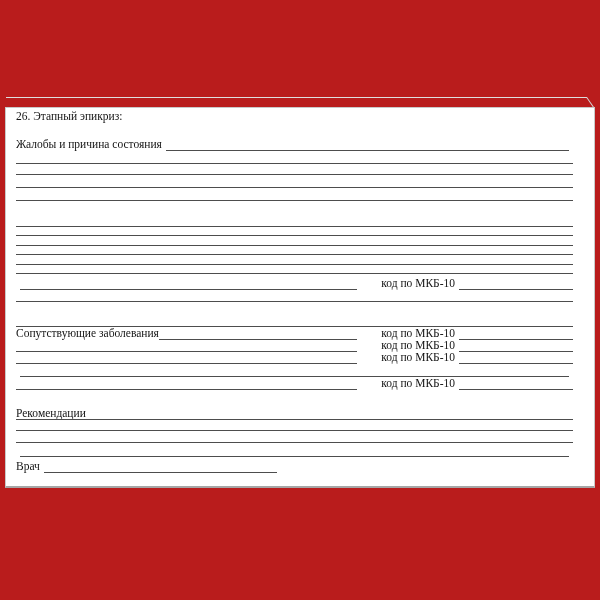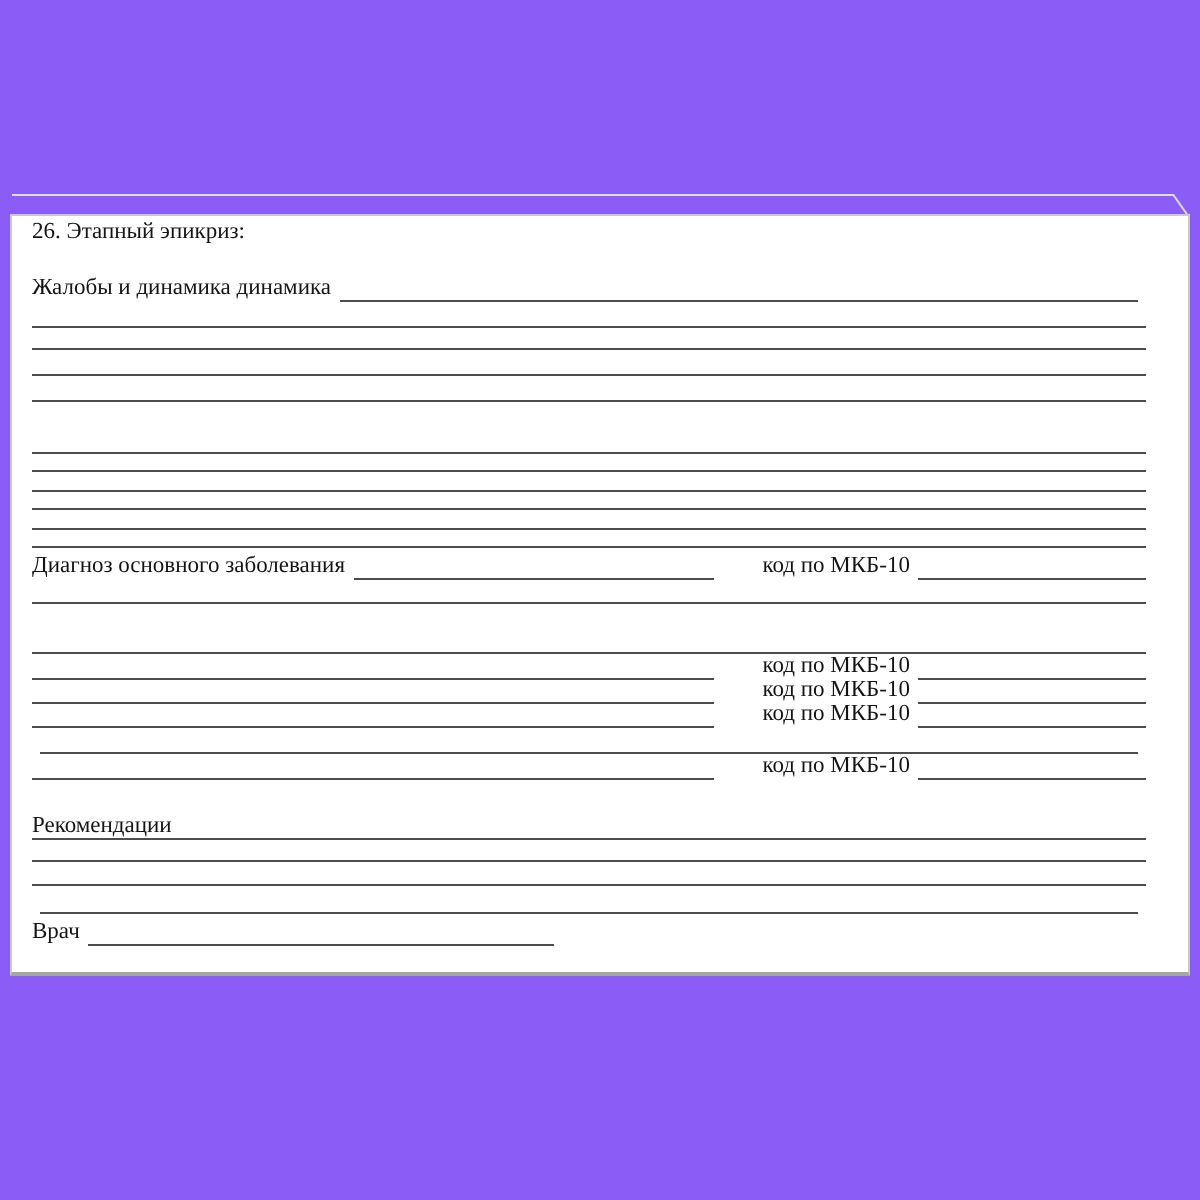--- a/index.html
+++ b/index.html
@@ -1,18 +1,18 @@
 <!DOCTYPE html>
 <html><head>
 <meta charset="utf-8">
 <style>
   html,body { margin:0; padding:0; background:#ffffff; }
   .canvas {
     position:relative; width:600px; height:600px;
-    background:#8b5cf6; overflow:hidden;
+    background:#b91c1c; overflow:hidden;
     font-family:"Liberation Serif", serif;
     color:#1a1a1a;
   }
   .top-edge {
     position:absolute; left:6px; top:97px; width:581px; height:0;
     border-top:1px solid #dedede;
   }
   .top-corner {
     position:absolute; left:587px; top:97px; width:13px; height:0;
     border-top:1px solid #d6d6d6;
@@ -56,46 +56,46 @@
   <div class="top-corner"></div>
 
   <div class="sheet">
 
     <div class="trow" style="top:2px">
       <span class="lbl">26. Этапный эпикриз:</span>
     </div>
 
 
     <div class="trow" style="top:30px">
-      <span class="lbl">Жалобы и динамика динамика</span>
+      <span class="lbl">Жалобы и причина состояния</span>
       <span class="fill grow"></span>
     </div>
     <div class="bline" style="top:55px"></div>
     <div class="bline" style="top:66px"></div>
     <div class="bline" style="top:79px"></div>
     <div class="bline" style="top:92px"></div>
 
     <div class="bline" style="top:118px"></div>
     <div class="bline" style="top:127px"></div>
     <div class="bline" style="top:137px"></div>
     <div class="bline" style="top:146px"></div>
     <div class="bline" style="top:156px"></div>
     <div class="bline" style="top:165px"></div>
 
     <div class="trow" style="top:169px">
-      <span class="lbl">Диагноз основного заболевания</span>
       <span class="fill grow"></span>
       <span class="lbl icd">код по МКБ-10</span>
       <span class="fill w114"></span>
     </div>
     <div class="bline" style="top:193px"></div>
 
     <div class="bline" style="top:218px"></div>
 
     <div class="trow" style="top:219px">
+      <span class="lbl">Сопутствующие заболевания</span>
       <span class="fill grow" style="margin-left:0"></span>
       <span class="lbl icd">код по МКБ-10</span>
       <span class="fill w114"></span>
     </div>
 
     <div class="trow" style="top:231px">
       <span class="fill grow" style="margin-left:0"></span>
       <span class="lbl icd">код по МКБ-10</span>
       <span class="fill w114"></span>
     </div>

